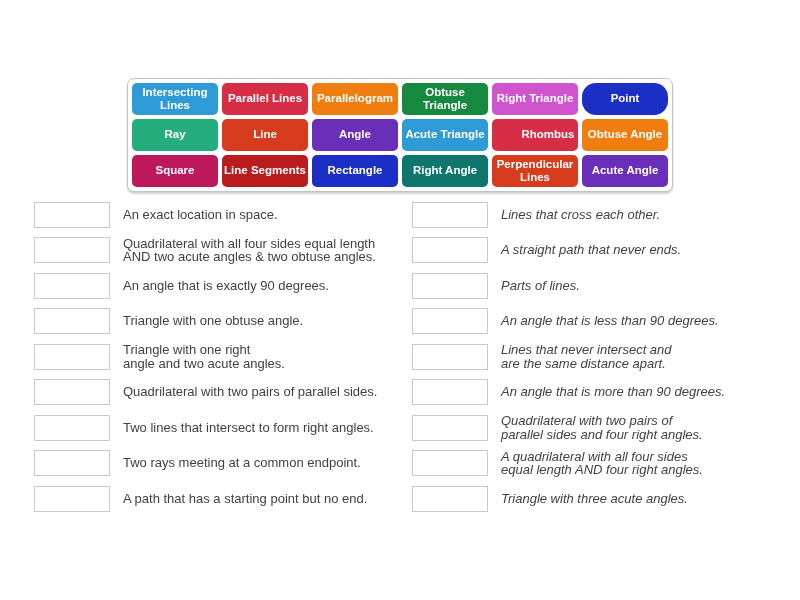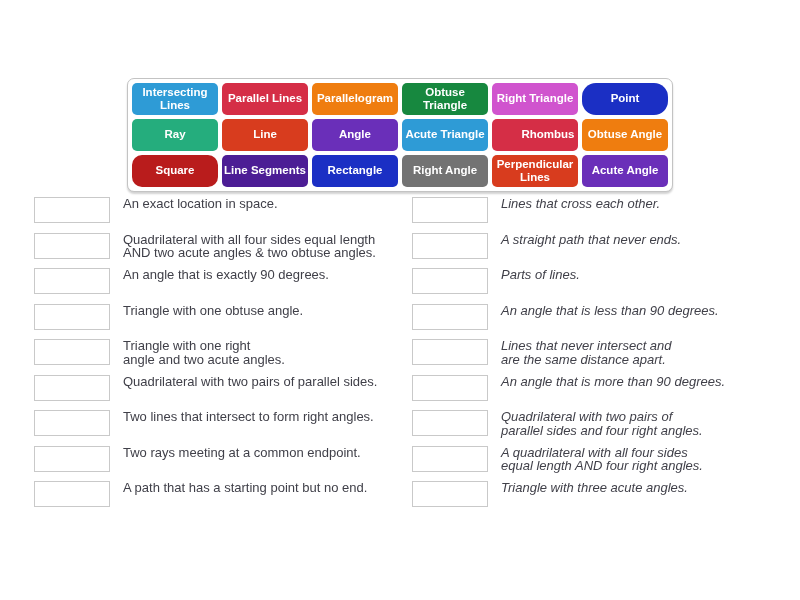--- a/index.html
+++ b/index.html
@@ -29,21 +29,21 @@
     line-height: 1.15;
     padding: 1px 2px;
     cursor: pointer;
     user-select: none;
   }
 
   
   .match-col { position: absolute; top: 197px; width: 372px; }
   .match-col.left  { left: 34px; }
   .match-col.right { left: 412px; font-style: italic; }
-  .match-row { height: 35.5px; display: flex; align-items: flex-start; }
+  .match-row { height: 35.5px; display: flex; align-items: center; }
   .slot {
     width: 76px; height: 26px; flex: none;
     background: #ffffff;
     border: 1px solid #c9c9c9;
     margin-right: 13px;
   }
   .def {
     font-size: 13px;
     line-height: 1.05;
     color: #404049;
@@ -59,24 +59,24 @@
   <div class="tile" style="background-color: rgb(239, 125, 15);">Parallelogram</div>
   <div class="tile" style="background-color: rgb(23, 136, 63);">Obtuse Triangle</div>
   <div class="tile" style="background-color: rgb(208, 84, 206);">Right Triangle</div>
   <div class="tile" style="background-color: rgb(27, 47, 196); border-radius: 14px;">Point</div>
   <div class="tile" style="background-color: rgb(37, 173, 125);">Ray</div>
   <div class="tile" style="background-color: rgb(216, 60, 30);">Line</div>
   <div class="tile" style="background-color: rgb(106, 47, 185);">Angle</div>
   <div class="tile" style="background-color: rgb(46, 155, 214);">Acute Triangle</div>
   <div class="tile" style="background-color: rgb(213, 46, 70); padding-left: 28px;">Rhombus</div>
   <div class="tile" style="background-color: rgb(239, 125, 15);">Obtuse Angle</div>
-  <div class="tile" style="background-color: #b91c1c; border-radius: 10px;">Square</div>
-  <div class="tile" style="background-color: #4c1d95;">Line Segments</div>
+  <div class="tile" style="background-color: #be185d;">Square</div>
+  <div class="tile" style="background-color: #b91c1c;">Line Segments</div>
   <div class="tile" style="background-color: rgb(27, 47, 196);">Rectangle</div>
-  <div class="tile" style="background-color: #737373;">Right Angle</div>
+  <div class="tile" style="background-color: #0f766e;">Right Angle</div>
   <div class="tile" style="background-color: rgb(216, 60, 30);">Perpendicular Lines</div>
   <div class="tile" style="background-color: rgb(106, 47, 185);">Acute Angle</div>
 </div>
 
 <div class="match-col left">
   <div class="match-row">
     <div class="slot"></div>
     <div class="def">An exact location in space.</div>
   </div>
   <div class="match-row">

